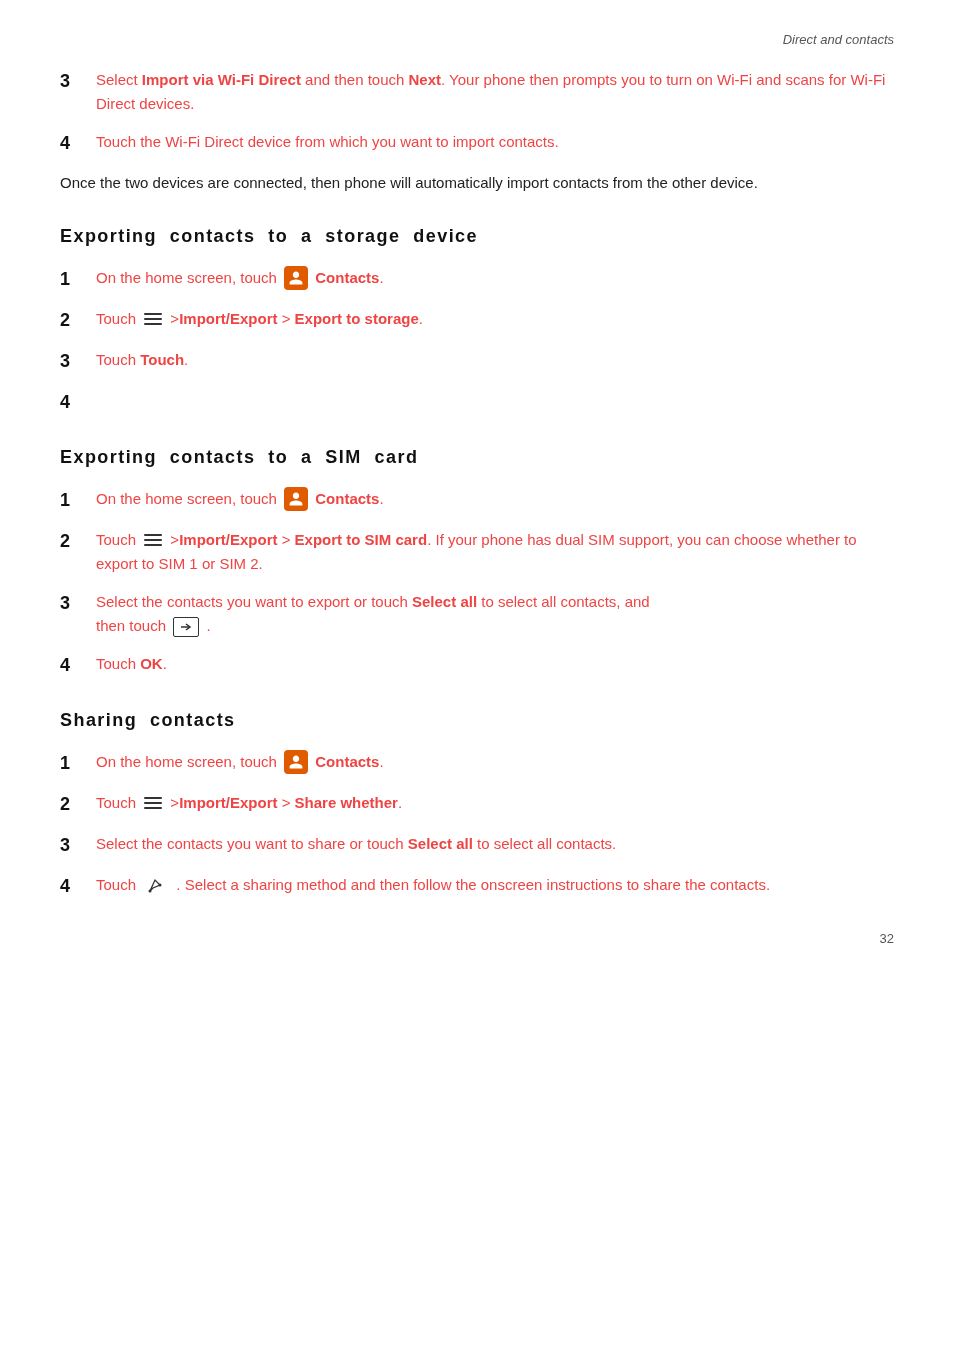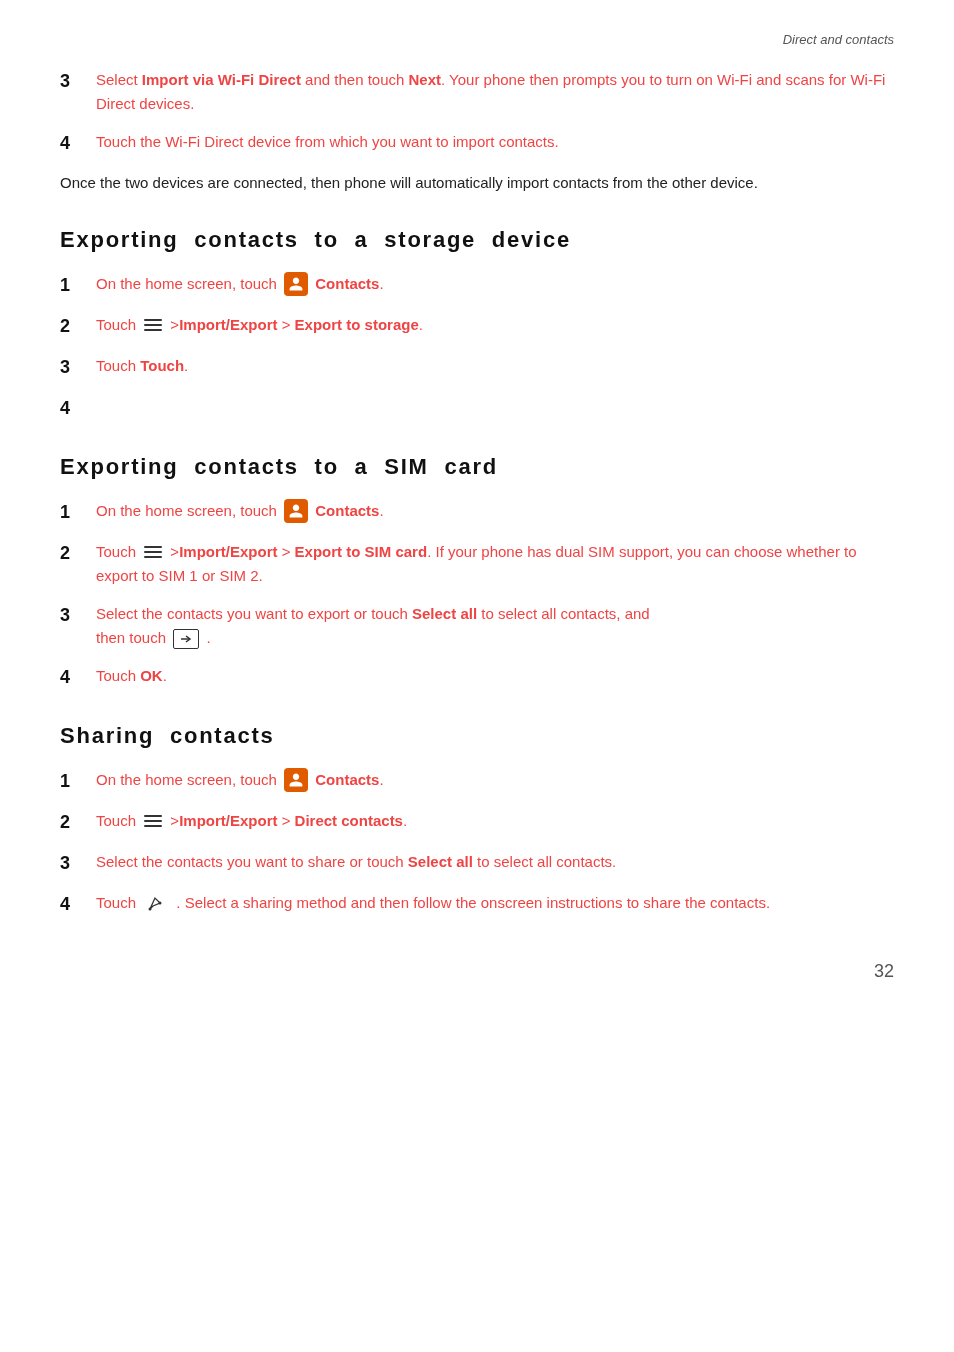--- a/index.html
+++ b/index.html
@@ -14,21 +14,21 @@
       line-height: 1.5;
     }
     .page-header {
       text-align: right;
       font-size: 13px;
       color: #555;
       margin-bottom: 18px;
       font-style: italic;
     }
     .section-title {
-      font-size: 22px;
+      font-size: 18px;
       font-weight: bold;
       letter-spacing: 0.08em;
       margin: 28px 0 16px 0;
       color: #111;
     }
     .step {
       display: flex;
       align-items: flex-start;
       margin-bottom: 14px;
     }
@@ -91,23 +91,23 @@
       width: 18px;
     }
     .menu-line {
       width: 18px;
       height: 2px;
       background: #333;
       border-radius: 1px;
     }
     .page-number {
       text-align: right;
-      font-size: 18px;
+      font-size: 13px;
       color: #555;
-      margin-top: 40px;
+      margin-top: 29px;
     }
   </style>
 </head>
 <body>
 
 <div class="page-header">
   <span>Direct and contacts</span>
 </div>
 
 <div>
@@ -252,21 +252,21 @@
     <div class="step-number">2</div>
     <div class="step-content">
       Touch
       <span class="menu-icon">
         <span class="menu-lines">
           <span class="menu-line"></span>
           <span class="menu-line"></span>
           <span class="menu-line"></span>
         </span>
       </span>
-      &gt;<b>Import/Export</b> &gt; <b>Direct contacts</b>.
+      &gt;<b>Import/Export</b> &gt; <b>Share whether</b>.
     </div>
   </div>
 
   <div class="step">
     <div class="step-number">3</div>
     <div class="step-content">
       Select the contacts you want to share or touch <b>Select all</b> to select all contacts.
     </div>
   </div>
 

